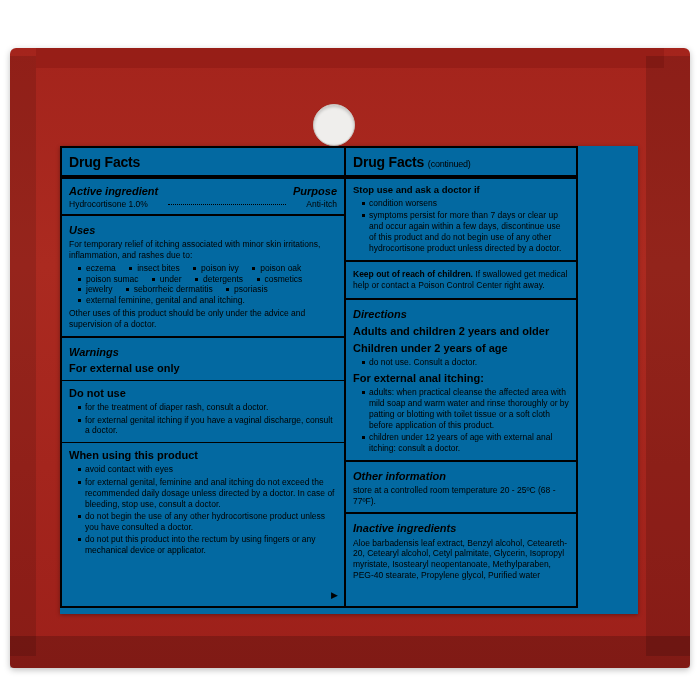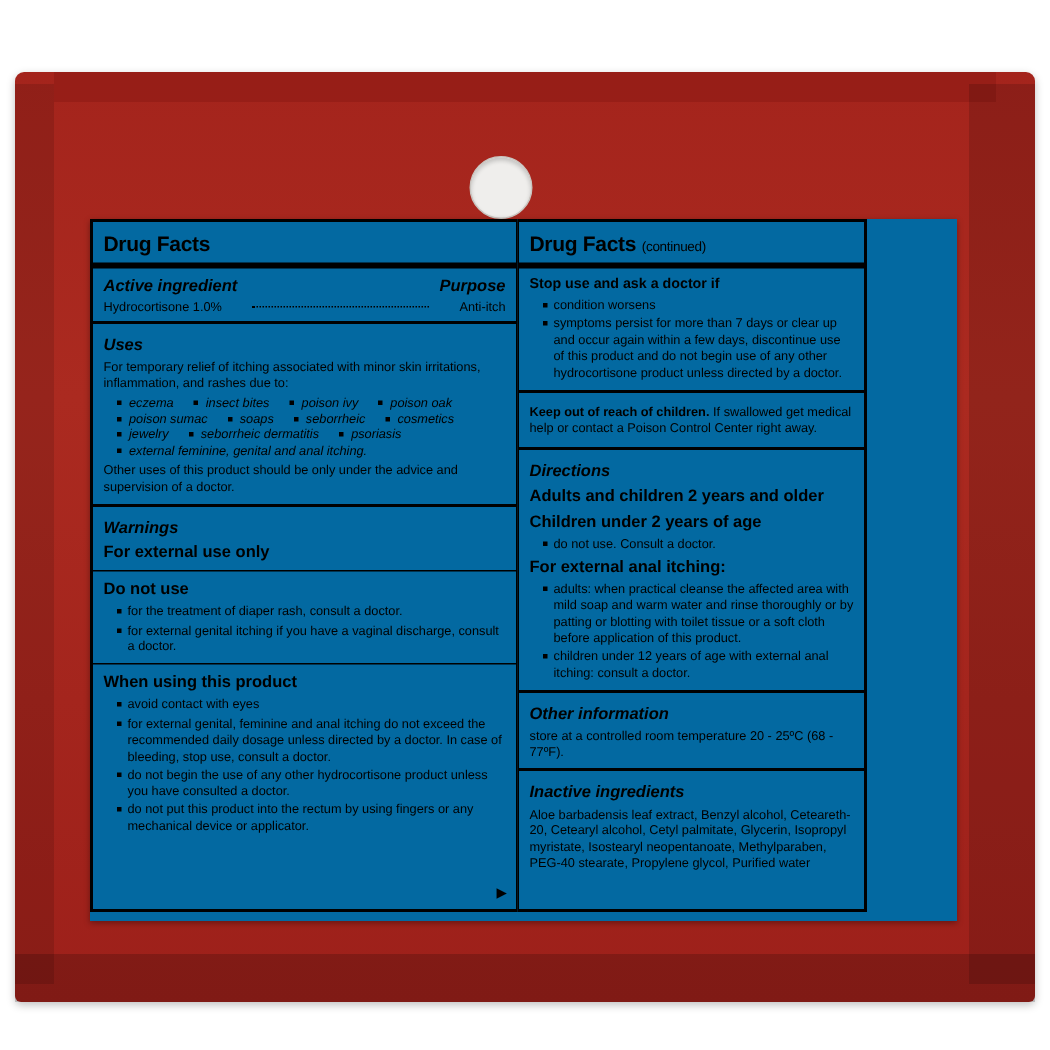--- a/index.html
+++ b/index.html
@@ -179,21 +179,20 @@
   .inline-cols {
     display: block;
     padding: 0 0 0 9px;
   }
   .inline-cols .item {
     display: inline-block;
     position: relative;
     padding-left: 8px;
     margin-right: 11px;
     white-space: nowrap;
-    font-style: italic;
   }
   .inline-cols .item:before {
     content: "";
     position: absolute;
     left: 0;
     top: 4px;
     width: 3px;
     height: 3px;
     background: #000;
   }
@@ -252,22 +251,22 @@
 
       <div class="pad">
         <div class="sect-head">Uses</div>
         <div class="p">For temporary relief of itching associated with minor skin irritations, inflammation, and rashes due to:</div>
         <div class="inline-cols">
           <span class="item">eczema</span>
           <span class="item">insect bites</span>
           <span class="item">poison ivy</span>
           <span class="item">poison oak</span>
           <span class="item">poison sumac</span>
-          <span class="item">soaps</span>
-          <span class="item">seborrheic</span>
+          <span class="item">under</span>
+          <span class="item">detergents</span>
           <span class="item">cosmetics</span>
           <span class="item">jewelry</span>
           <span class="item">seborrheic dermatitis</span>
           <span class="item">psoriasis</span>
           <span class="item">external feminine, genital and anal itching.</span>
         </div>
         <div class="p">Other uses of this product should be only under the advice and supervision of a doctor.</div>
       </div>
       <div class="rule-med"></div>
 

